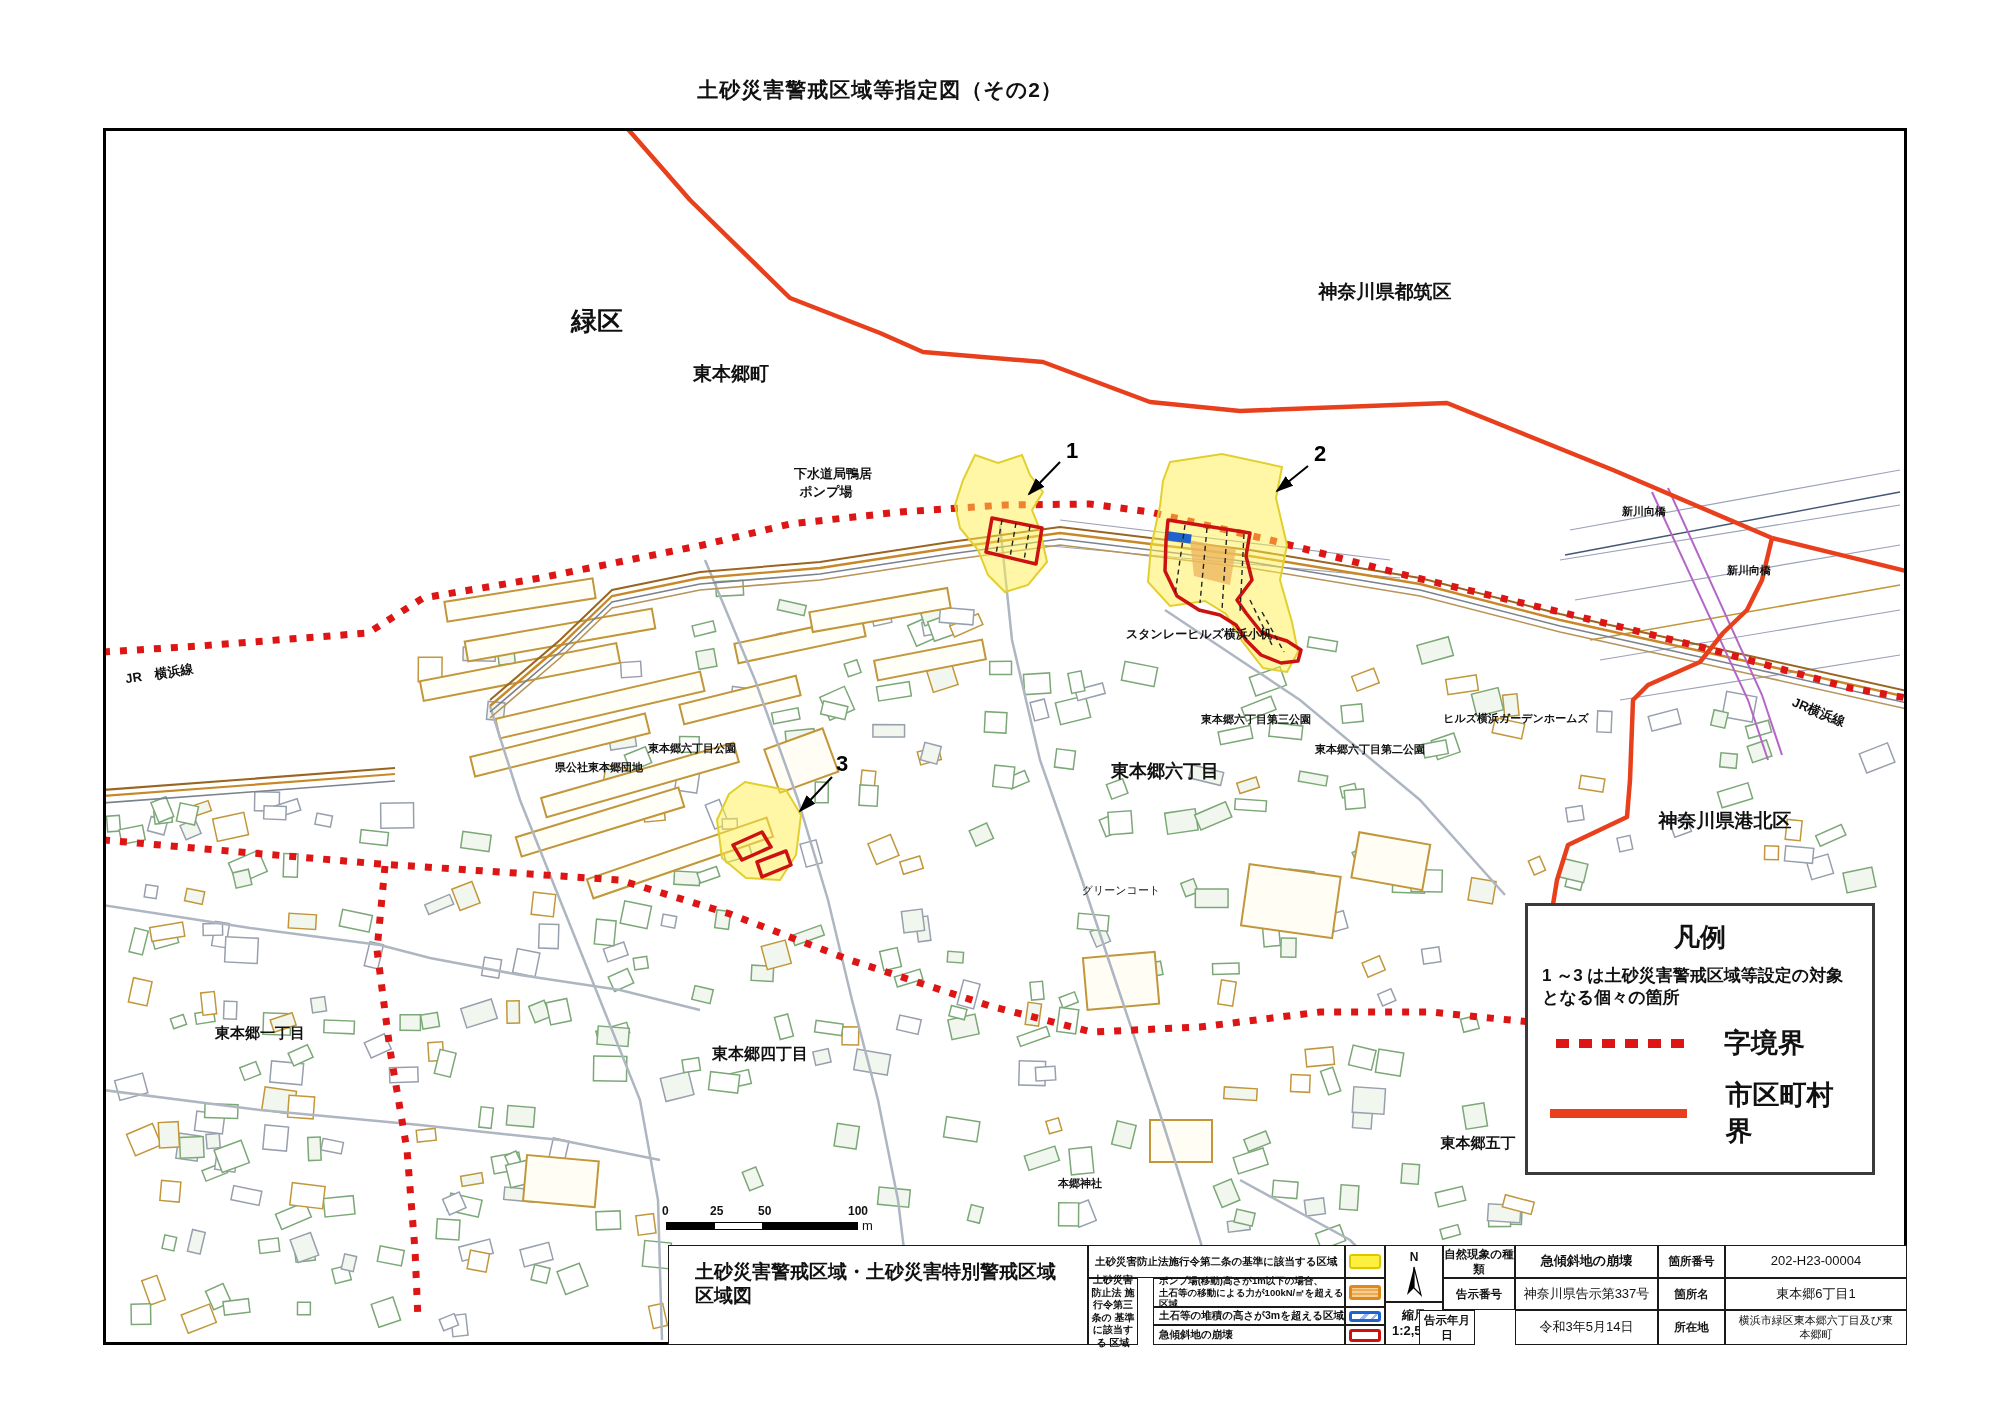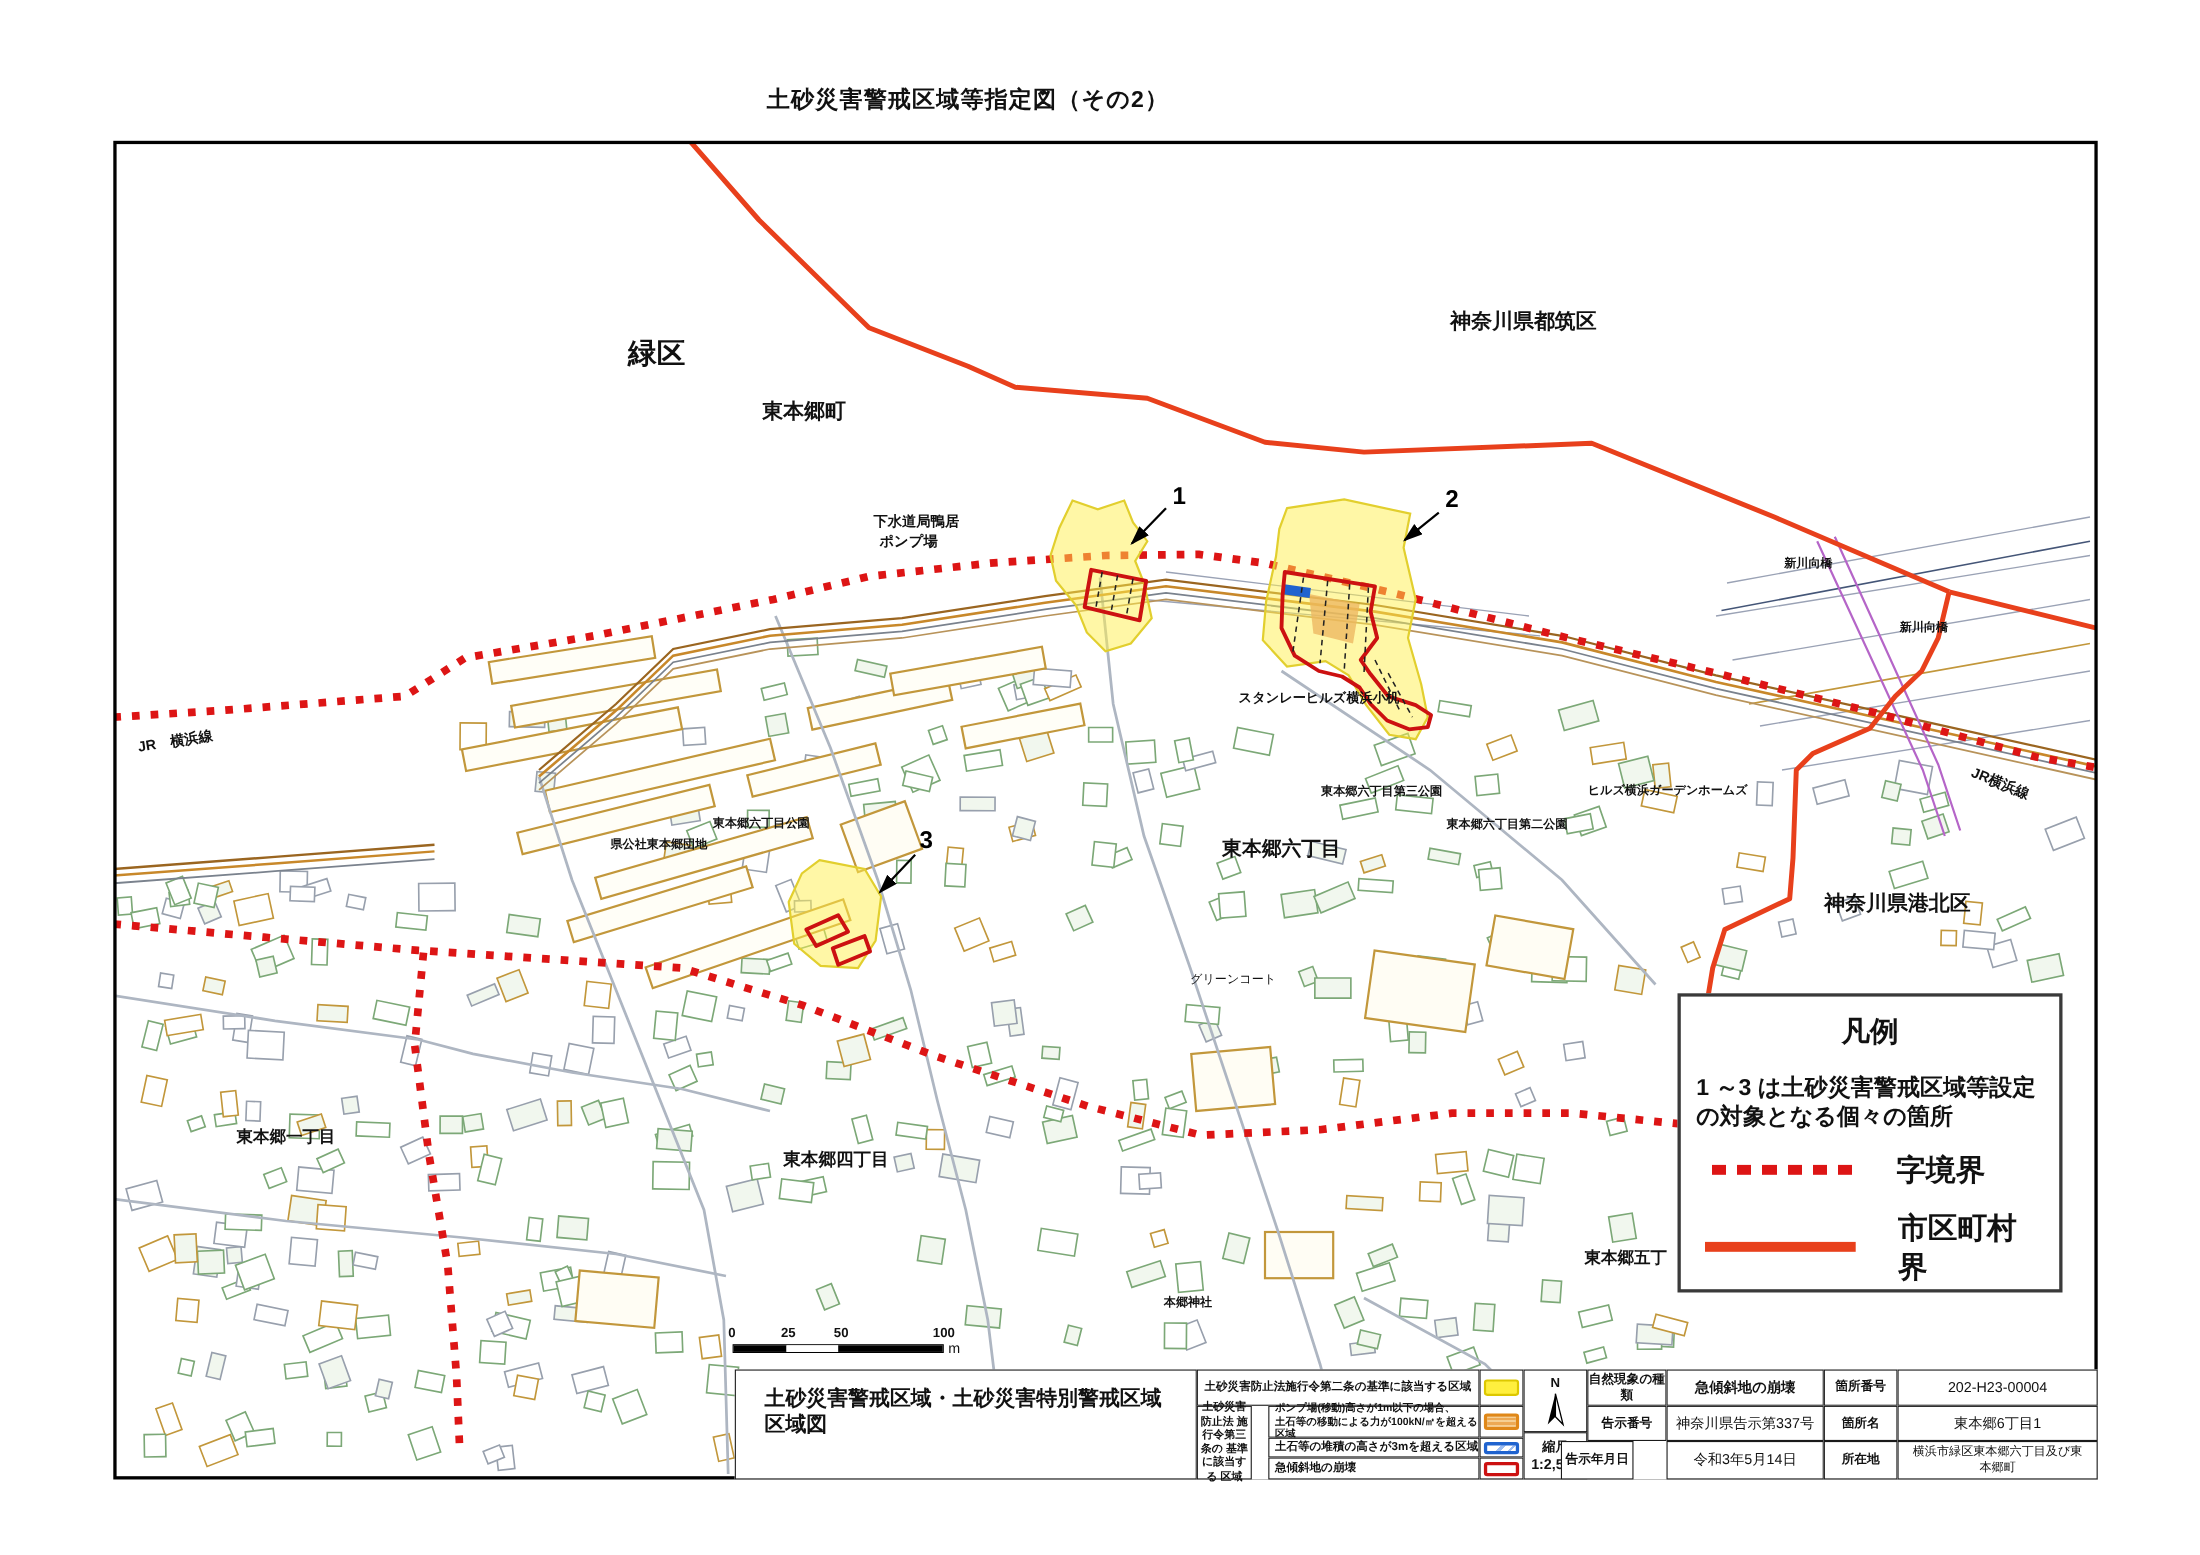--- a/index.html
+++ b/index.html
@@ -12,21 +12,21 @@
   #page{position:absolute;inset:0}
   #map-svg{position:absolute;left:0;top:0;z-index:1}
   #page-title{position:absolute;left:580px;top:76px;width:600px;text-align:center;
       font-size:21px;font-weight:bold;letter-spacing:1px;z-index:4}
   #frame{position:absolute;left:103px;top:128px;width:1804px;height:1217px;
       border:3px solid #000;z-index:2;pointer-events:none}
   
   #legend-box{position:absolute;left:1525px;top:903px;width:350px;height:272px;
       border:3px solid #3a3a3a;background:#fff;z-index:3;padding:10px 14px}
   #legend-title{text-align:center;font-size:26px;font-weight:bold;margin-top:4px}
-  #legend-note{font-size:21px;font-weight:bold;line-height:1.3;margin-top:20px}
+  #legend-note{font-size:17px;font-weight:bold;line-height:1.3;margin-top:10px}
   .legend-row{display:flex;align-items:center;margin-top:16px}
   .sym-dash{width:130px;height:9px;margin-left:14px;
       background:repeating-linear-gradient(90deg,var(--c-dash) 0 13px,transparent 13px 23px)}
   .sym-solid{width:140px;height:9px;margin-left:8px;background:var(--c-solid)}
   .legend-row .lab{font-size:27px;font-weight:bold;margin-left:38px}
   
   #scalebar{position:absolute;left:662px;top:1204px;width:230px;height:40px;z-index:3;font-size:12px}
   #scalebar .tick{position:absolute;top:0;font-weight:bold}
   #scalebar .bar{position:absolute;top:18px;left:4px;width:192px;height:8px;border:1.5px solid #000;display:flex}
   #scalebar .seg{height:100%}
@@ -593,19 +593,19 @@
   <div class="cell rlab" style="left:775px;top:0;width:72px;height:33px">自然現象の種類</div>
   <div class="cell rval" style="left:847px;top:0;width:143px;height:33px;font-weight:bold">急傾斜地の崩壊</div>
   <div class="cell rlab" style="left:990px;top:0;width:67px;height:33px">箇所番号</div>
   <div class="cell rval" style="left:1057px;top:0;width:182px;height:33px">202-H23-00004</div>
 
   <div class="cell rlab" style="left:775px;top:33px;width:72px;height:32px">告示番号</div>
   <div class="cell rval" style="left:847px;top:33px;width:143px;height:32px">神奈川県告示第337号</div>
   <div class="cell rlab" style="left:990px;top:33px;width:67px;height:32px">箇所名</div>
   <div class="cell rval" style="left:1057px;top:33px;width:182px;height:32px">東本郷6丁目1</div>
 
-  <div class="cell rlab" style="left:751px;top:65px;width:66px;height:35px">告示年月日</div>
+  <div class="cell rlab" style="left:751px;top:65px;width:56px;height:35px">告示年月日</div>
   <div class="cell rval" style="left:847px;top:65px;width:143px;height:35px">令和3年5月14日</div>
   <div class="cell rlab" style="left:990px;top:65px;width:67px;height:35px">所在地</div>
   <div class="cell rval" style="left:1057px;top:65px;width:182px;height:35px;font-size:11px;padding:0 8px">横浜市緑区東本郷六丁目及び東本郷町</div>
 </div>
 
 </div>
 
 </body></html>

